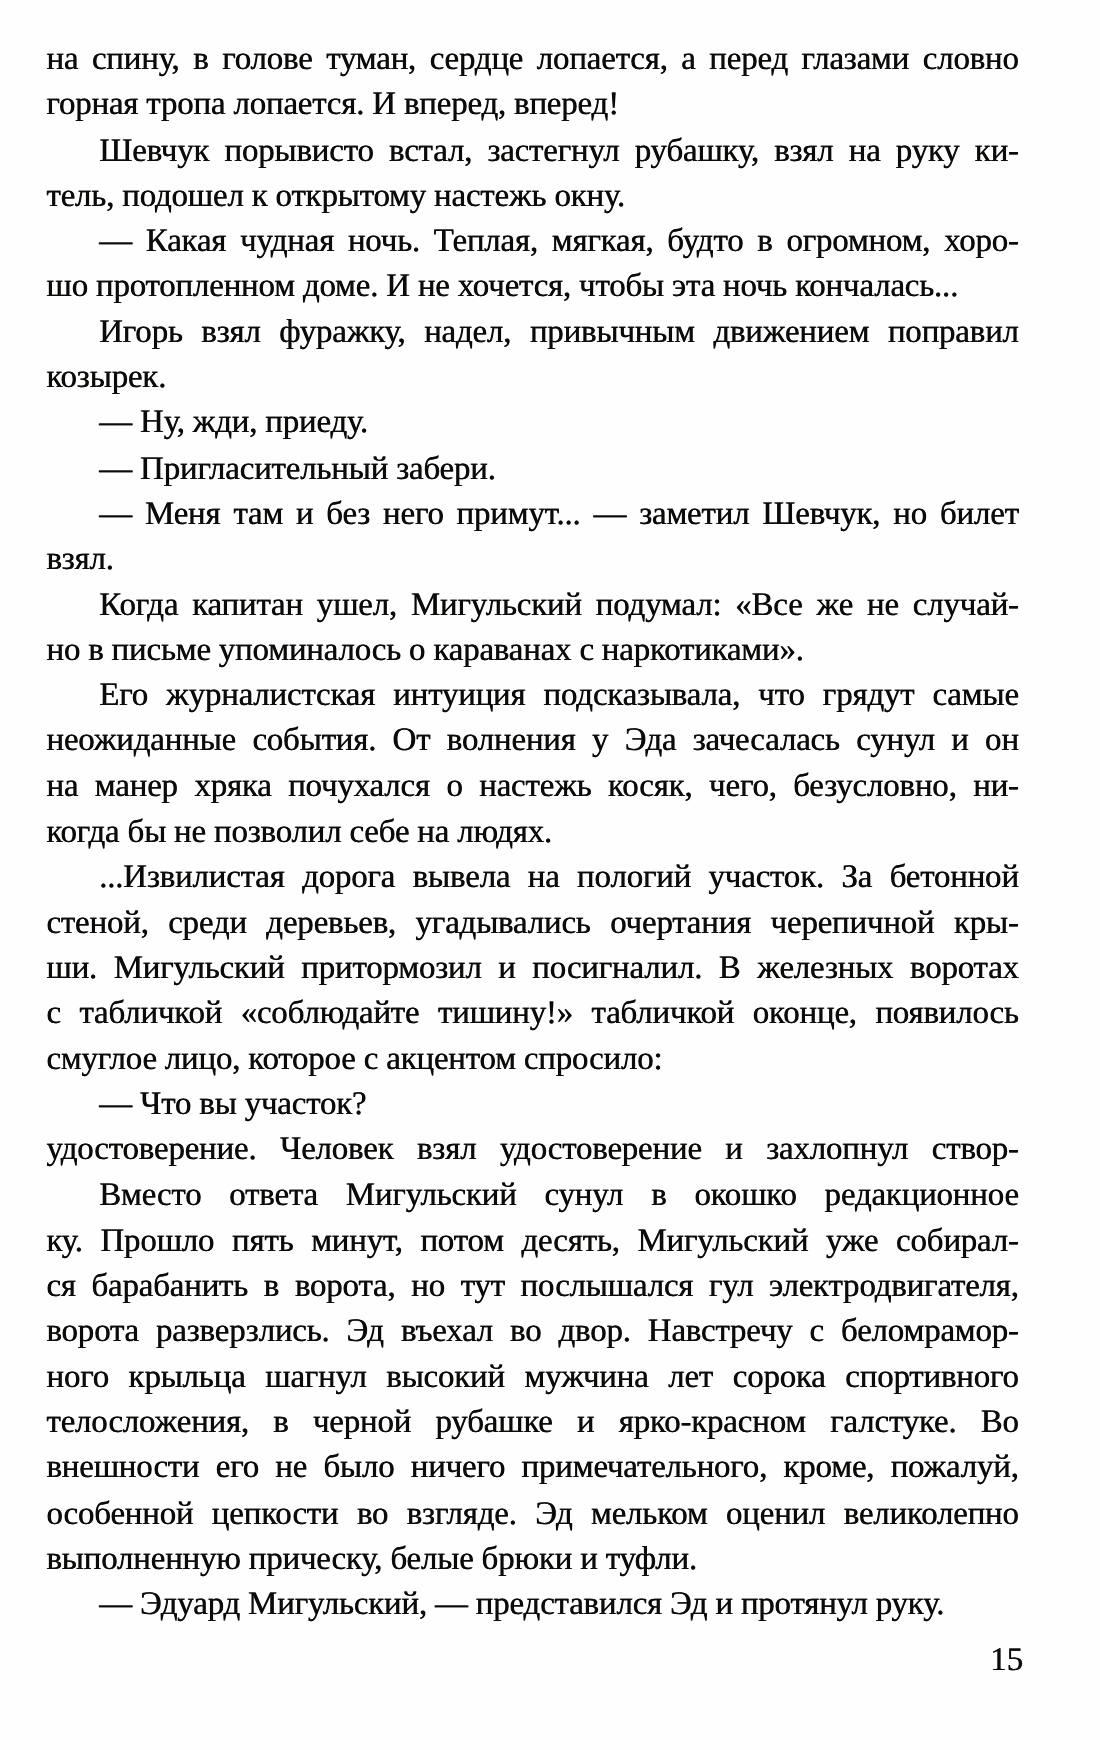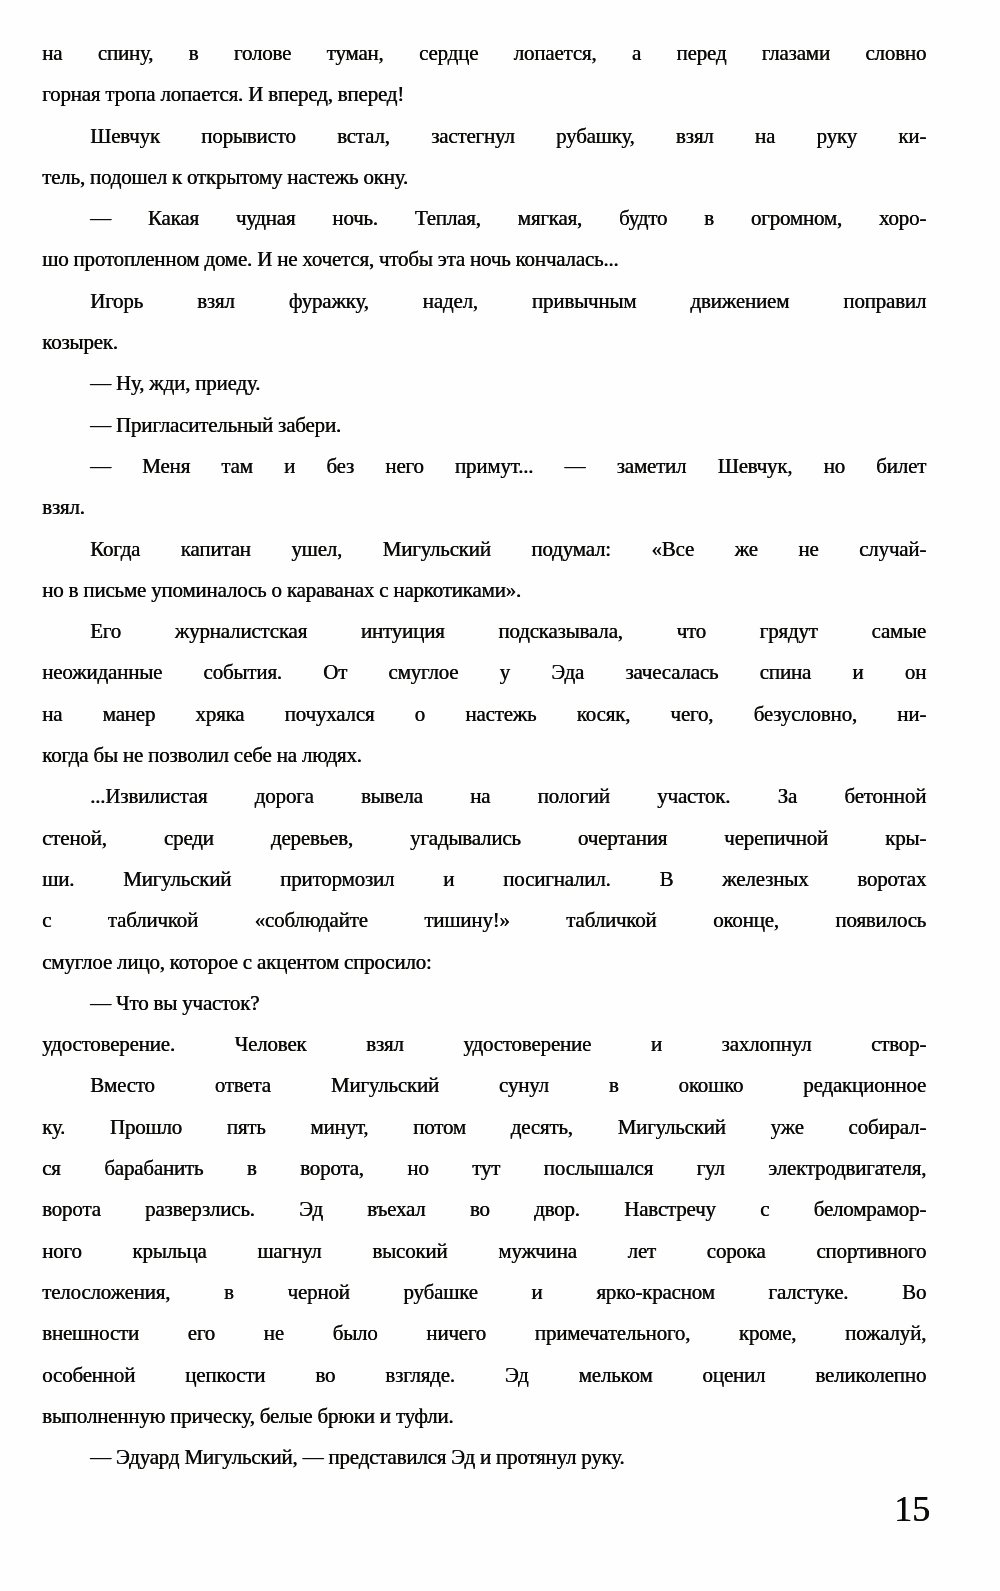--- a/index.html
+++ b/index.html
@@ -14,41 +14,41 @@
     background: #fefefe;
     overflow: hidden;
     font-family: "Liberation Serif", serif;
     color: #0b0b09;
   }
   .text-block {
     position: absolute;
     left: 42px;
     top: 33px;
     width: 884px;
-    font-size: 21px;
+    font-size: 30px;
     letter-spacing: -0.2px;
   }
   .line {
     line-height: 41.3px;
     text-align: justify;
     text-align-last: justify;
     text-shadow: 0.45px 0 currentColor; 
     white-space: nowrap;
   }
   .line.para-end {
     text-align-last: left;
   }
   .line.para-start {
     text-indent: 48px;
   }
   .page-number {
     position: absolute;
     top: 1492px;
     right: 70px;
-    font-size: 36px;
+    font-size: 30px;
     line-height: 34px;
     text-shadow: 0.45px 0 currentColor;
   }
 </style>
 </head>
 <body>
 
 <div class="page">
   <div class="text-block">
 
@@ -60,21 +60,21 @@
       <div class="line para-end">шо протопленном доме. И не хочется, чтобы эта ночь кончалась...</div>
       <div class="line para-start">Игорь взял фуражку, надел, привычным движением поправил</div>
       <div class="line para-end">козырек.</div>
       <div class="line para-end para-start">— Ну, жди, приеду.</div>
       <div class="line para-end para-start">— Пригласительный забери.</div>
       <div class="line para-start">— Меня там и без него примут... — заметил Шевчук, но билет</div>
       <div class="line para-end">взял.</div>
       <div class="line para-start">Когда капитан ушел, Мигульский подумал: «Все же не случай-</div>
       <div class="line para-end">но в письме упоминалось о караванах с наркотиками».</div>
       <div class="line para-start">Его журналистская интуиция подсказывала, что грядут самые</div>
-      <div class="line">неожиданные события. От смуглое у Эда зачесалась спина и он</div>
+      <div class="line">неожиданные события. От волнения у Эда зачесалась сунул и он</div>
       <div class="line">на манер хряка почухался о настежь косяк, чего, безусловно, ни-</div>
       <div class="line para-end">когда бы не позволил себе на людях.</div>
       <div class="line para-start">...Извилистая дорога вывела на пологий участок. За бетонной</div>
       <div class="line">стеной, среди деревьев, угадывались очертания черепичной кры-</div>
       <div class="line">ши. Мигульский притормозил и посигналил. В железных воротах</div>
       <div class="line">с табличкой «соблюдайте тишину!» табличкой оконце, появилось</div>
       <div class="line para-end">смуглое лицо, которое с акцентом спросило:</div>
       <div class="line para-end para-start">— Что вы участок?</div>
       <div class="line">удостоверение. Человек взял удостоверение и захлопнул створ-</div>
       <div class="line para-start">Вместо ответа Мигульский сунул в окошко редакционное</div>

